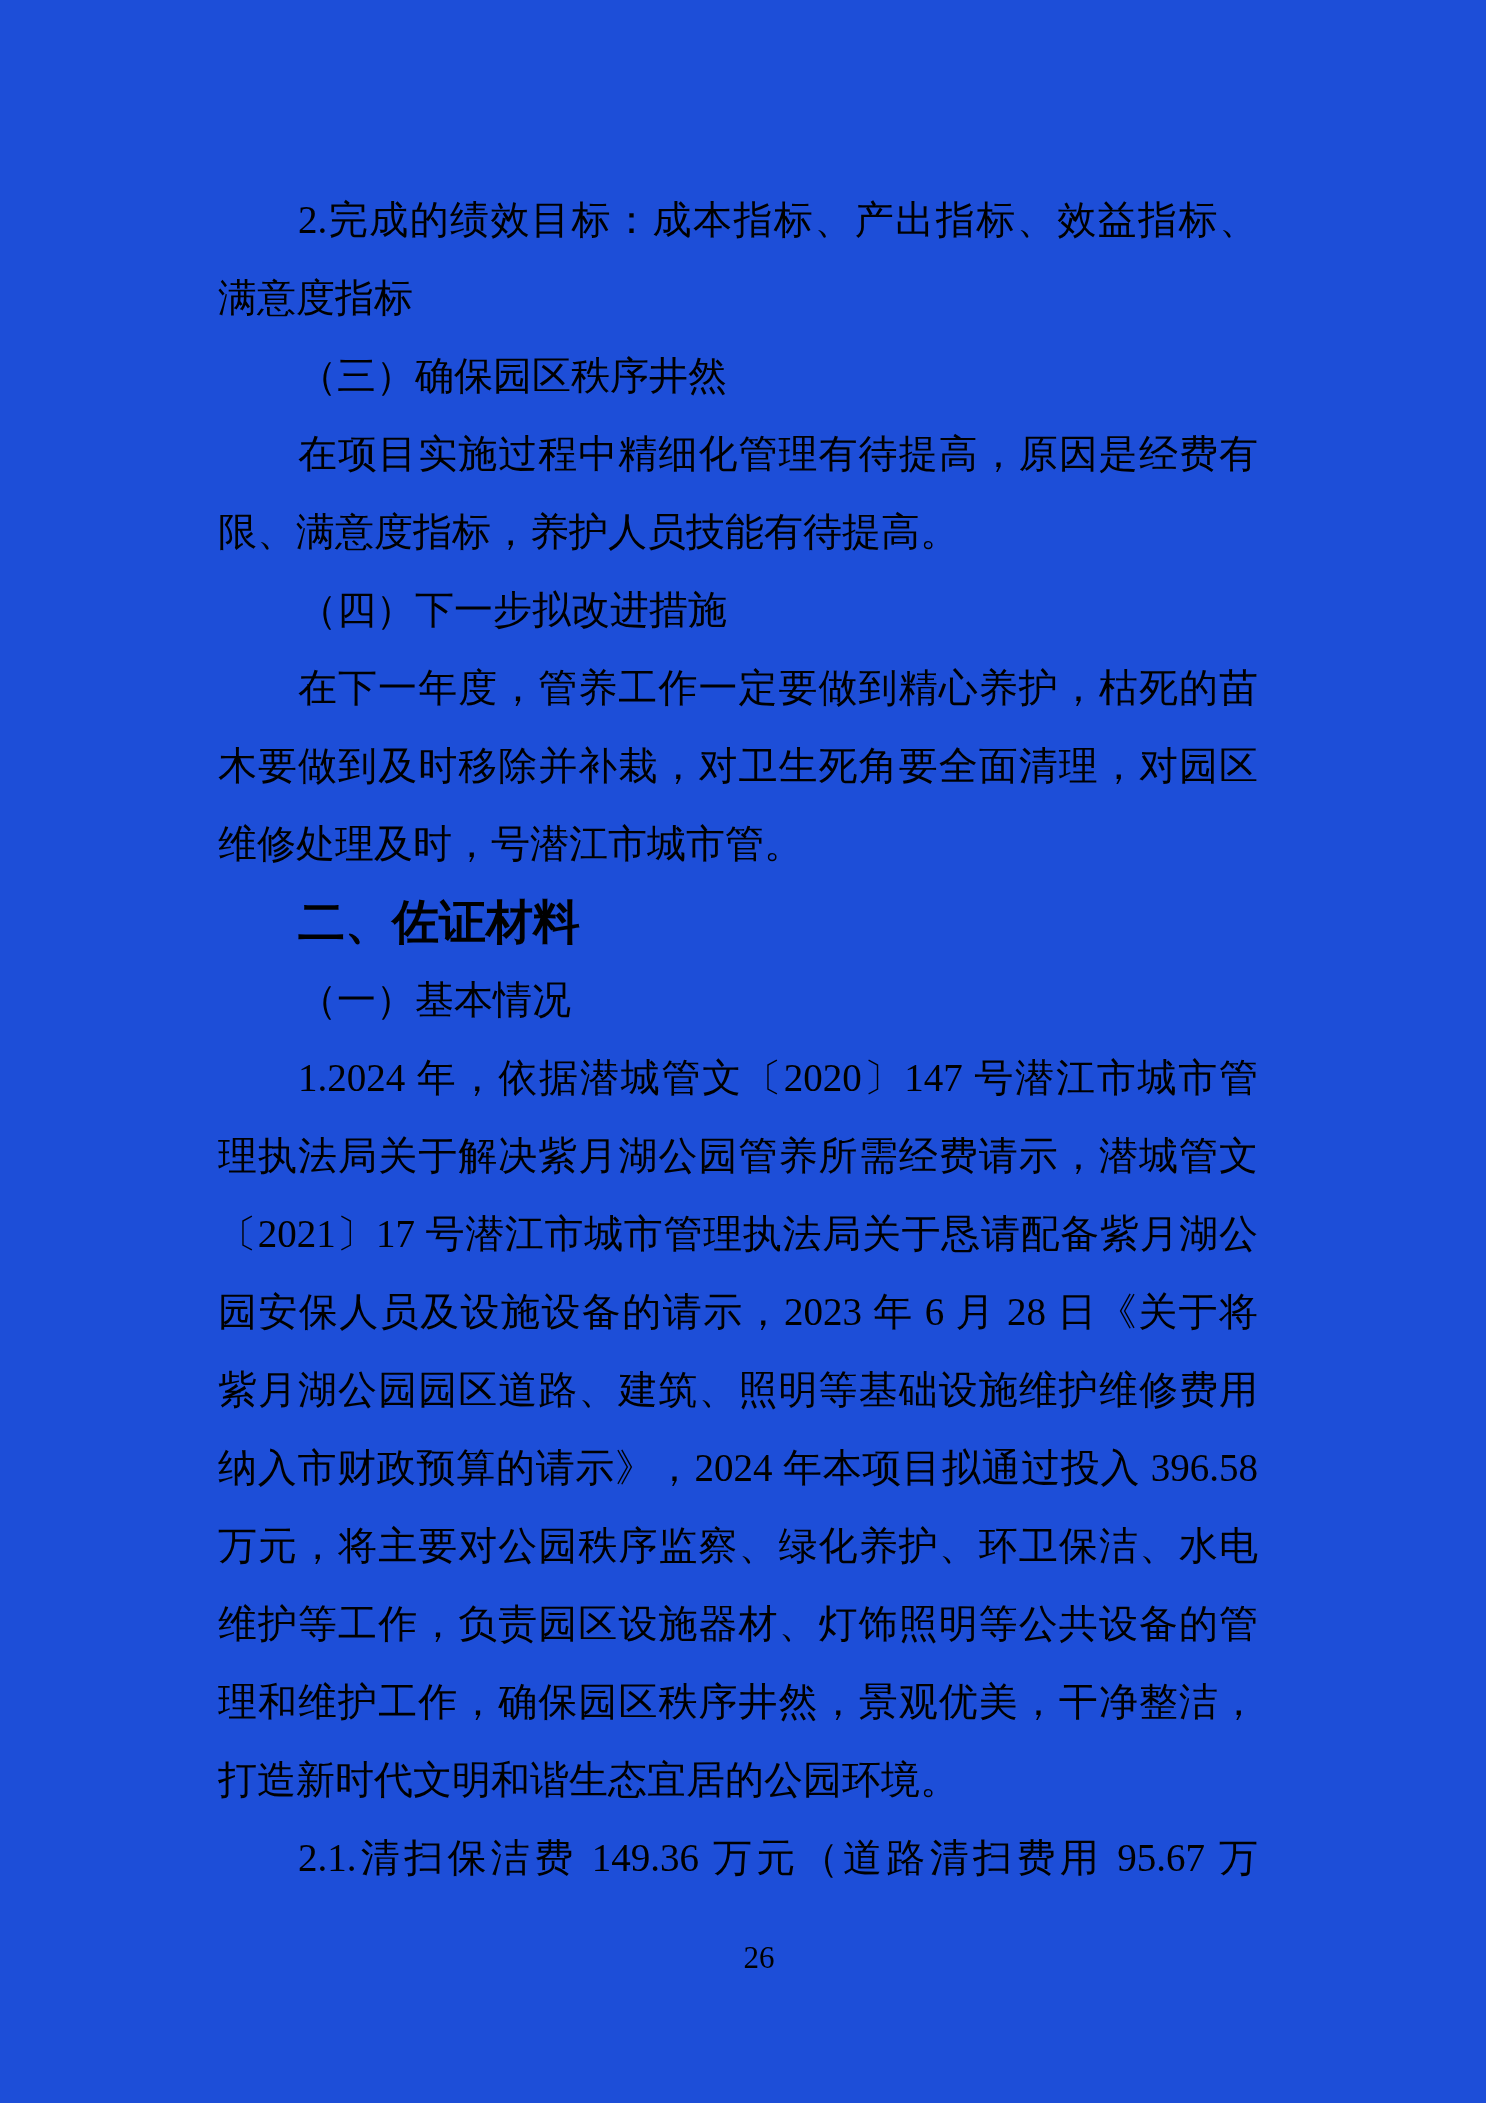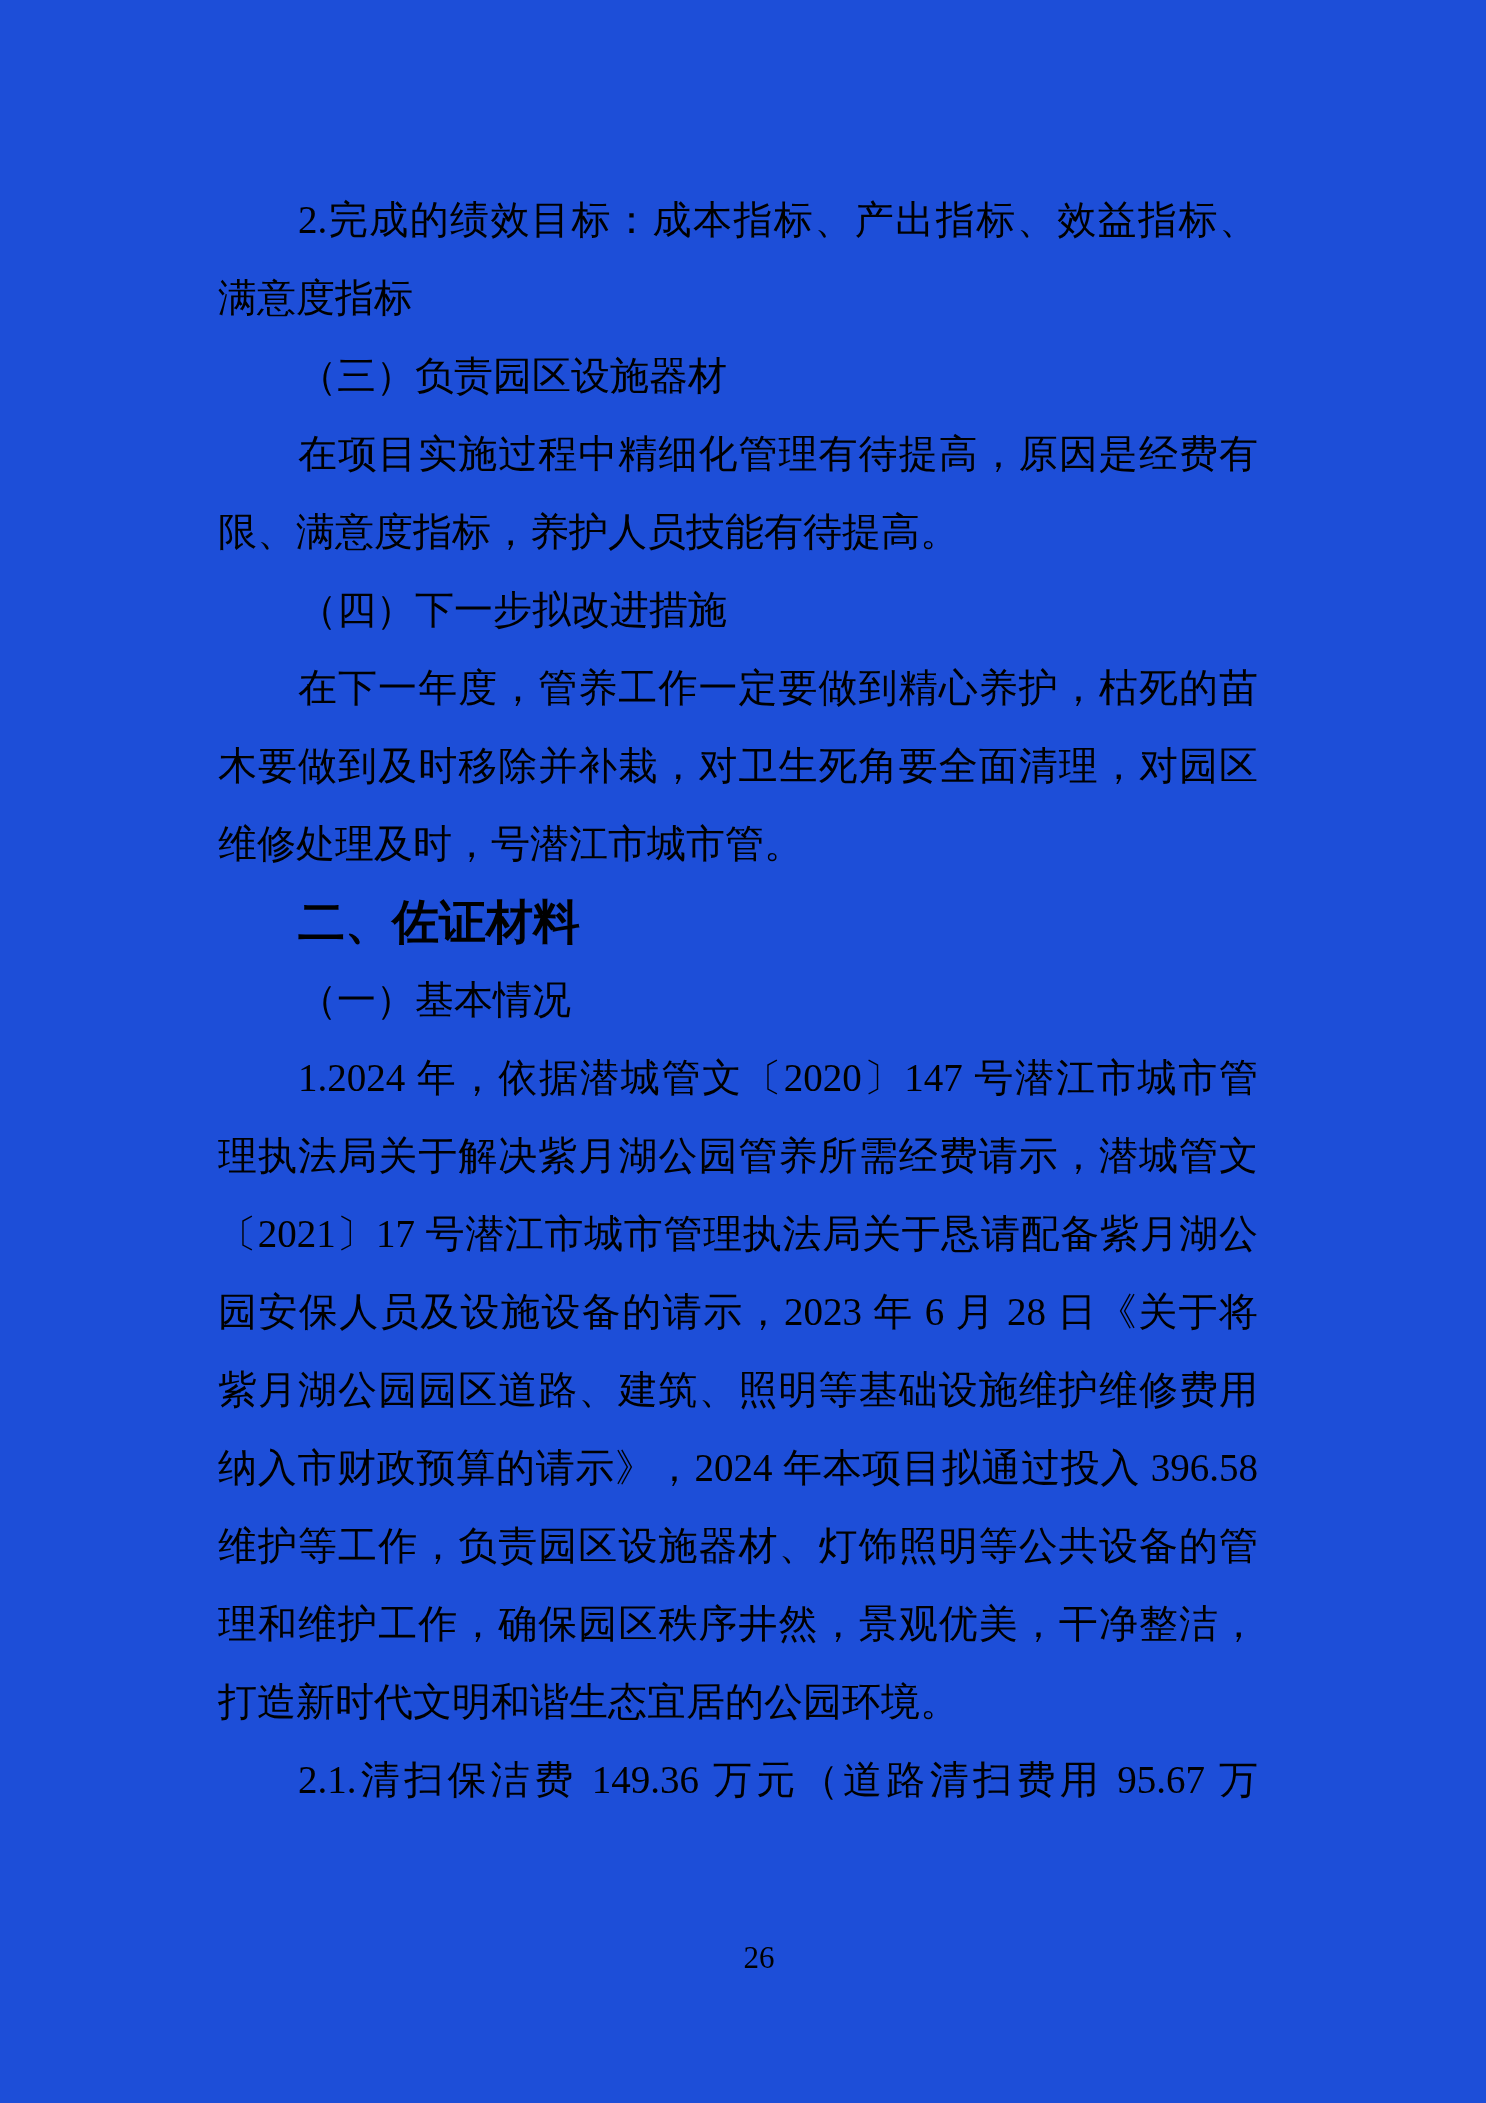--- a/index.html
+++ b/index.html
@@ -51,34 +51,35 @@
     color: #000000;
   }
 </style>
 </head>
 <body>
 
 <div class="page">
   <div class="doc-body">
     <div class="line indent justify">2.完成的绩效目标：成本指标、产出指标、效益指标、</div>
     <div class="line">满意度指标</div>
-    <div class="line indent">（三）负责园区设施器材</div>
+    <div class="line indent">（三）确保园区秩序井然</div>
     <div class="line indent justify">在项目实施过程中精细化管理有待提高，原因是经费有</div>
     <div class="line">限、满意度指标，养护人员技能有待提高。</div>
     <div class="line indent">（四）下一步拟改进措施</div>
     <div class="line indent justify">在下一年度，管养工作一定要做到精心养护，枯死的苗</div>
     <div class="line justify">木要做到及时移除并补栽，对卫生死角要全面清理，对园区</div>
     <div class="line">维修处理及时，号潜江市城市管。</div>
     <div class="line indent heading">二、佐证材料</div>
     <div class="line indent">（一）基本情况</div>
     <div class="line indent justify">1.2024 年，依据潜城管文〔2020〕147 号潜江市城市管</div>
     <div class="line justify">理执法局关于解决紫月湖公园管养所需经费请示，潜城管文</div>
     <div class="line justify">〔2021〕17 号潜江市城市管理执法局关于恳请配备紫月湖公</div>
     <div class="line justify">园安保人员及设施设备的请示，2023 年 6 月 28 日《关于将</div>
     <div class="line justify">紫月湖公园园区道路、建筑、照明等基础设施维护维修费用</div>
     <div class="line justify">纳入市财政预算的请示》，2024 年本项目拟通过投入 396.58</div>
+    <div class="line justify">万元，将主要对公园秩序监察、绿化养护、环卫保洁、水电</div>
     <div class="line justify">维护等工作，负责园区设施器材、灯饰照明等公共设备的管</div>
     <div class="line justify">理和维护工作，确保园区秩序井然，景观优美，干净整洁，</div>
     <div class="line">打造新时代文明和谐生态宜居的公园环境。</div>
     <div class="line indent justify">2.1.清扫保洁费 149.36 万元（道路清扫费用 95.67 万</div>
   </div>
   <div class="page-number">26</div>
 </div>
 
 </body></html>

